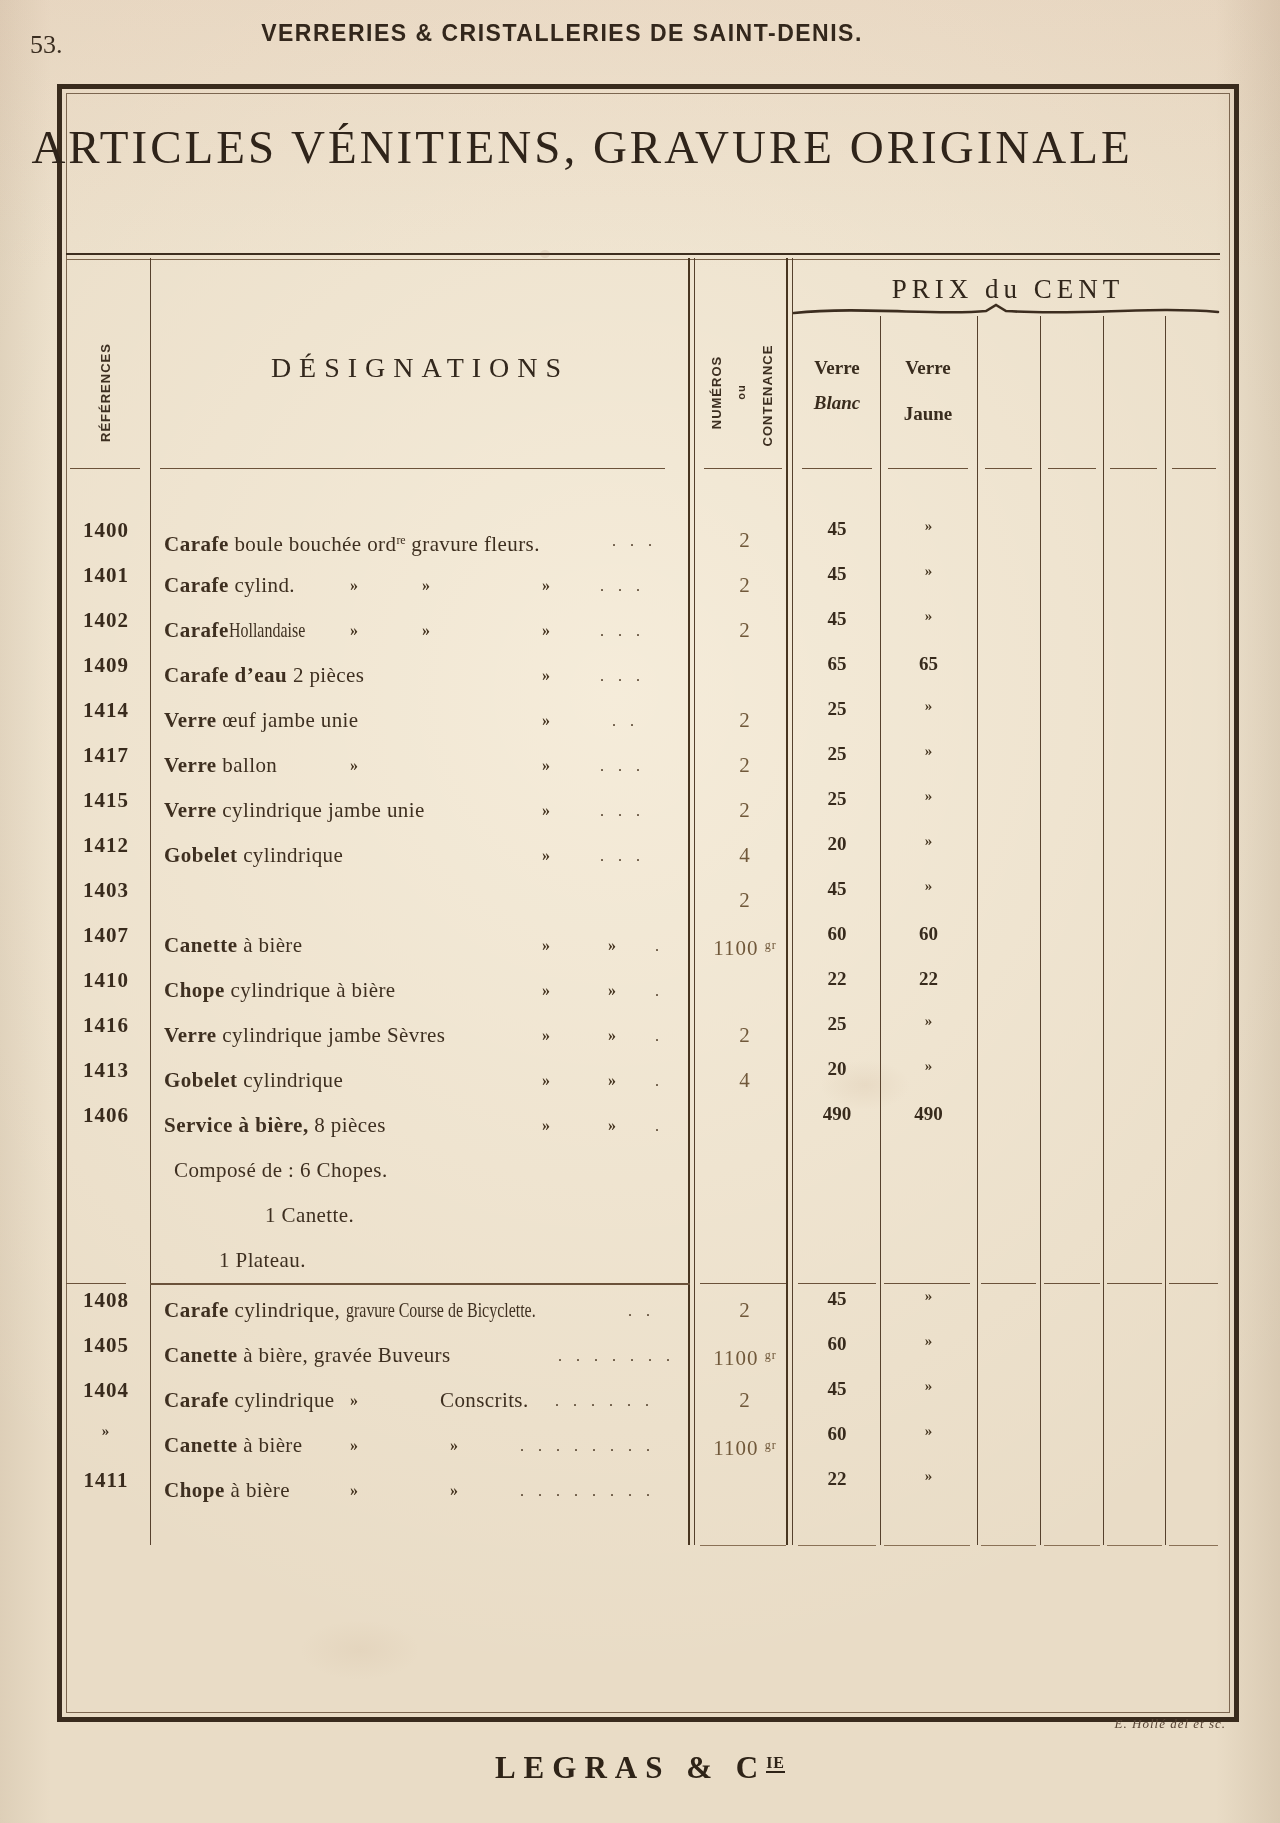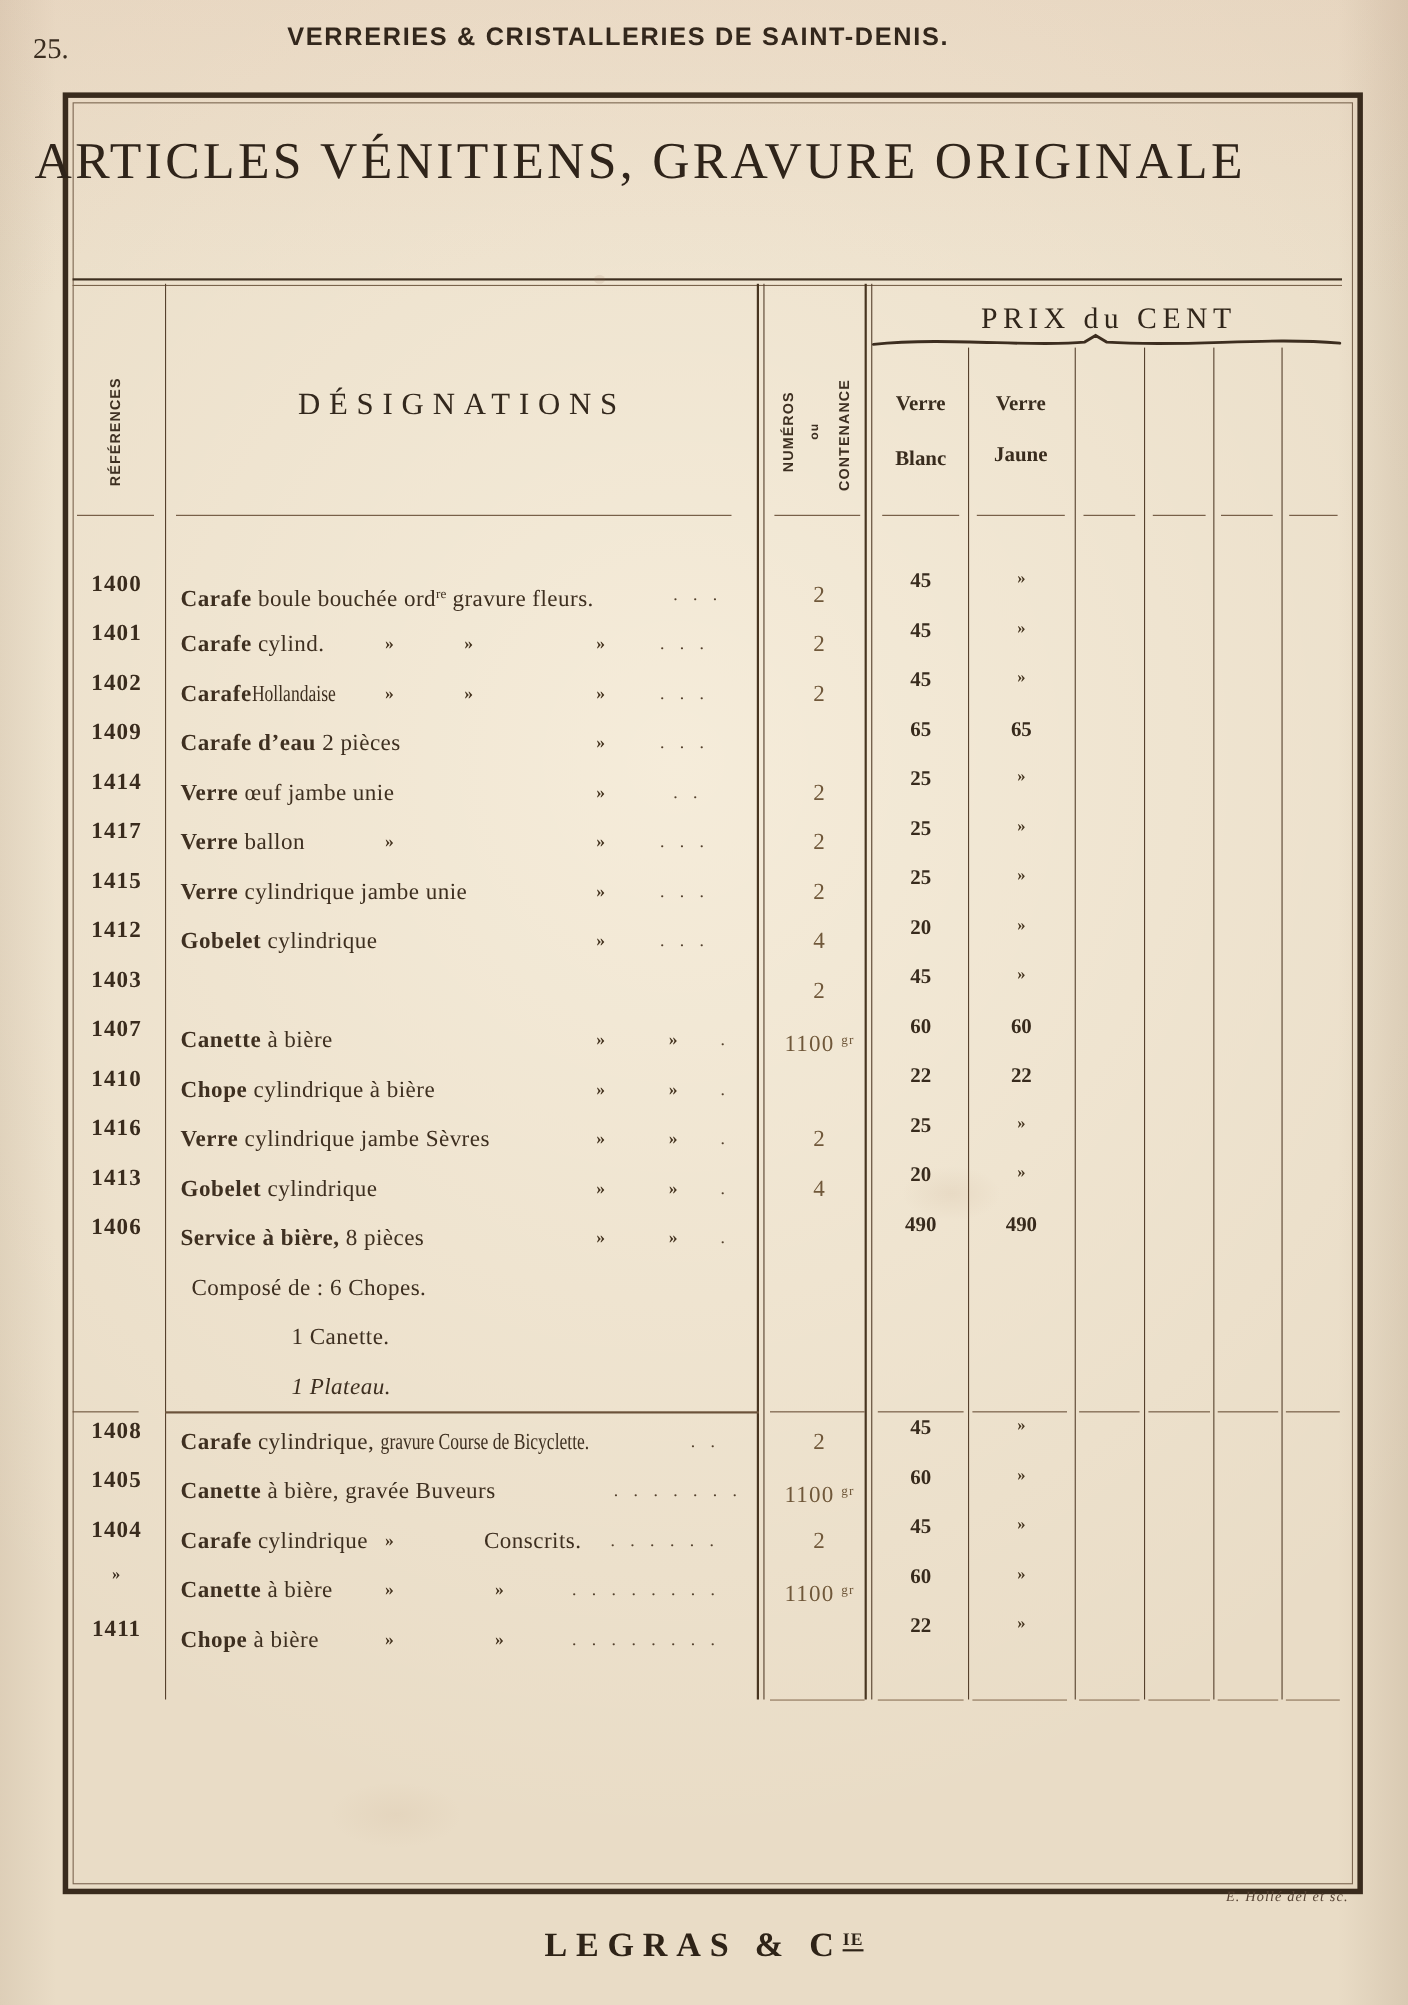--- a/index.html
+++ b/index.html
@@ -68,21 +68,21 @@
   .brand{position:absolute;left:0;top:1750px;width:100%;text-align:center;
     font:700 31px "Liberation Serif",serif;letter-spacing:8px;color:#2e2317;}
   .brand sup{font-size:16px;vertical-align:10px;border-bottom:2px solid #2e2317;letter-spacing:1px;}
   .spot{position:absolute;border-radius:50%;pointer-events:none;}
 </style>
 </head>
 <body>
 
 <div class="page">
 
-  <div class="pagenum">25.</div>
+  <div class="pagenum">53.</div>
   <div class="runhead">VERRERIES &amp; CRISTALLERIES DE SAINT-DENIS.</div>
 
   <div class="plate">
     <div class="innerline"></div>
 
     <div class="plate-title">ARTICLES VÉNITIENS, GRAVURE ORIGINALE</div>
     <div class="rule1"></div>
     <div class="rule2"></div>
 
     <div class="vl" style="left:88px;top:169px;height:1287px;"></div>
@@ -99,21 +99,21 @@
     <div class="rot" style="left:-17px;top:296px;width:120px;">RÉFÉRENCES</div>
     <div class="h-desig">DÉSIGNATIONS</div>
     <div class="rot" style="left:579px;top:296px;width:150px;">NUMÉROS</div>
     <div class="rot" style="left:649px;top:297px;width:60px;font-size:11px;">ou</div>
     <div class="rot" style="left:625px;top:299px;width:160px;">CONTENANCE</div>
     <div class="h-prix">PRIX du CENT</div>
     <svg class="brace" width="432" height="22" viewBox="0 0 432 22">
       <path d="M4,12 C70,5 150,15 196,10 L206,4 L216,10 C290,15 360,5 428,11" fill="none" stroke="#3c2d1f" stroke-width="2.6" stroke-linecap="round"></path>
     </svg>
     <div class="h-sub" style="left:730px;top:268px;">Verre</div>
-    <div class="h-sub" style="left:730px;top:318px;">Blanc</div>
+    <div class="h-sub" style="left:730px;top:303px;font-style:italic;">Blanc</div>
     <div class="h-sub" style="left:821px;top:268px;">Verre</div>
     <div class="h-sub" style="left:821px;top:314px;">Jaune</div>
 
     <div class="hdash" style="left:8px;top:379px;width:70px;"></div>
     <div class="hdash" style="left:98px;top:379px;width:505px;"></div>
     <div class="hdash" style="left:642px;top:379px;width:78px;"></div>
     <div class="hdash" style="left:740px;top:379px;width:70px;"></div>
     <div class="hdash" style="left:826px;top:379px;width:80px;"></div>
     <div class="hdash" style="left:923px;top:379px;width:47px;"></div>
     <div class="hdash" style="left:986px;top:379px;width:48px;"></div>
@@ -231,21 +231,21 @@
       <div class="c-jaune">490</div>
     </div>
 
     <div class="row" style="top:1059px;">
       <div class="c-des comp" style="left:88px;padding-left:24px;">Composé de : 6 Chopes.</div>
     </div>
     <div class="row" style="top:1104px;">
       <div class="c-des comp" style="left:88px;padding-left:115px;">1 Canette.</div>
     </div>
     <div class="row" style="top:1149px;">
-      <div class="c-des comp" style="left:88px;padding-left:115px;font-style:italic;">1 Plateau.</div>
+      <div class="c-des comp" style="left:88px;padding-left:69px;">1 Plateau.</div>
     </div>
 
     <div class="hdash" style="left:4px;top:1194px;width:60px;"></div>
     <div class="hdash" style="left:88px;top:1194px;width:540px;height:2px;"></div>
     <div class="hdash" style="left:638px;top:1194px;width:86px;"></div>
     <div class="hdash" style="left:736px;top:1194px;width:78px;"></div>
     <div class="hdash" style="left:822px;top:1194px;width:86px;"></div>
     <div class="hdash" style="left:919px;top:1194px;width:55px;"></div>
     <div class="hdash" style="left:982px;top:1194px;width:56px;"></div>
     <div class="hdash" style="left:1045px;top:1194px;width:55px;"></div>

